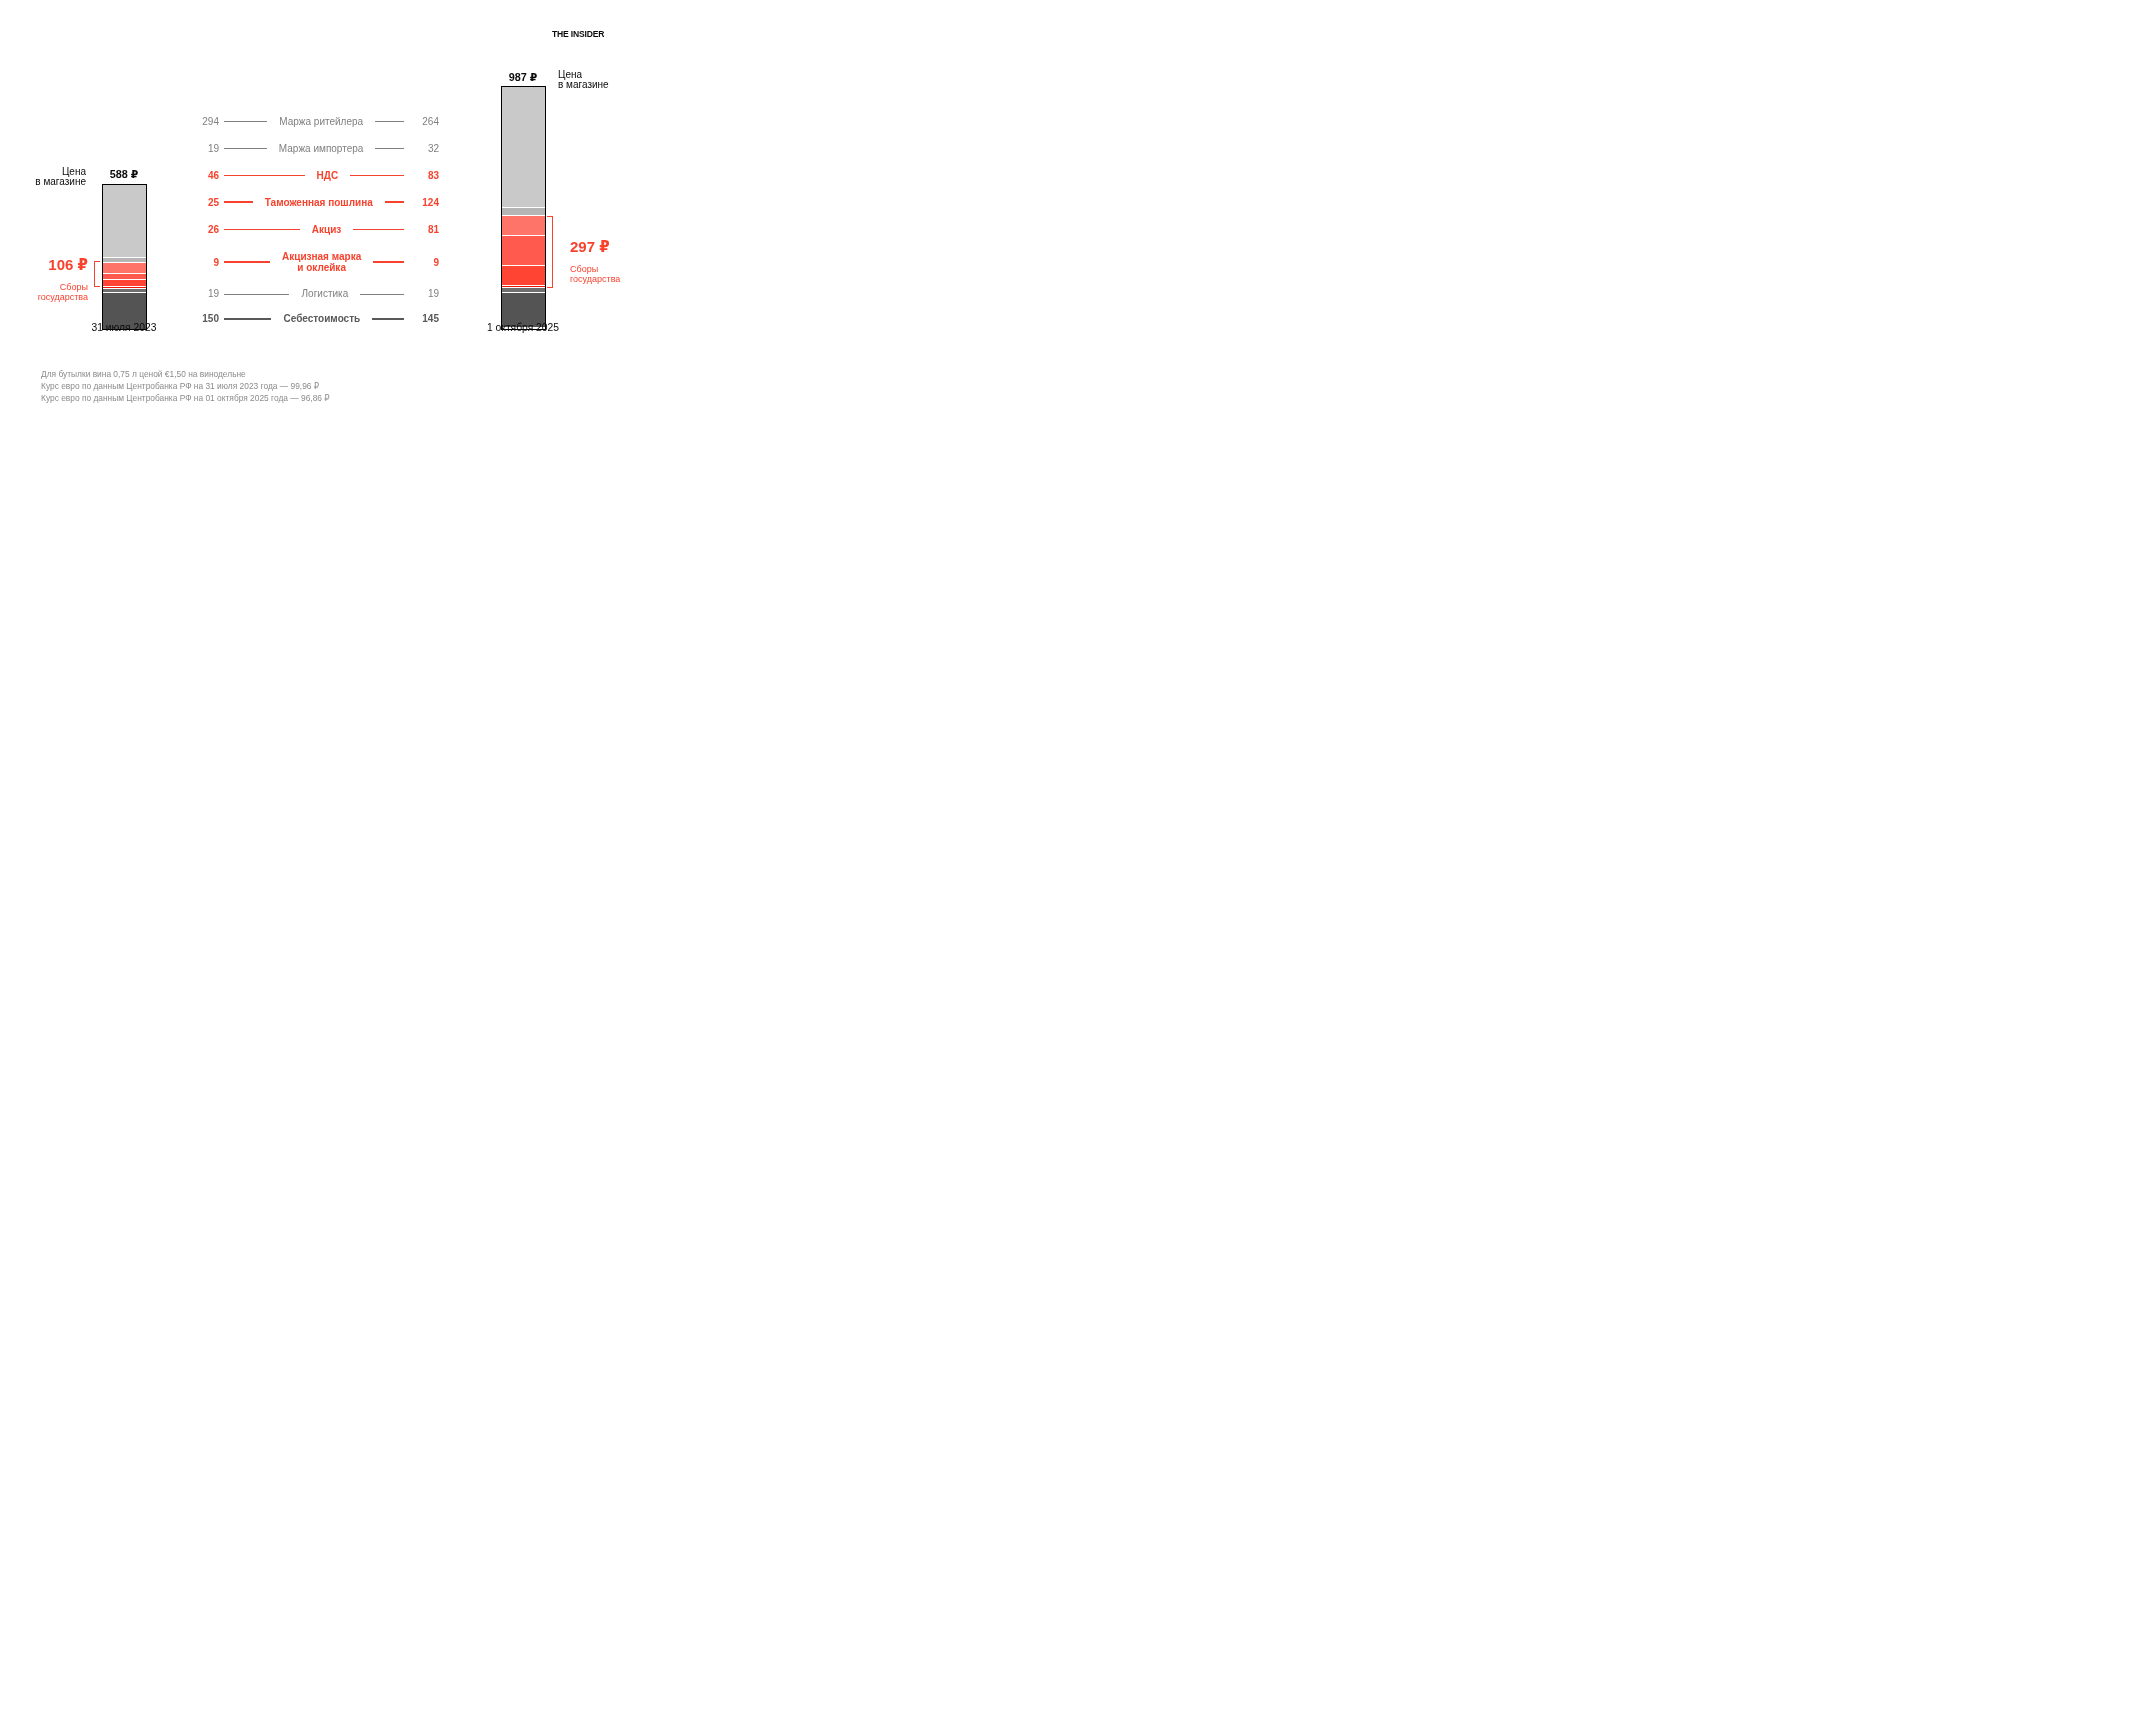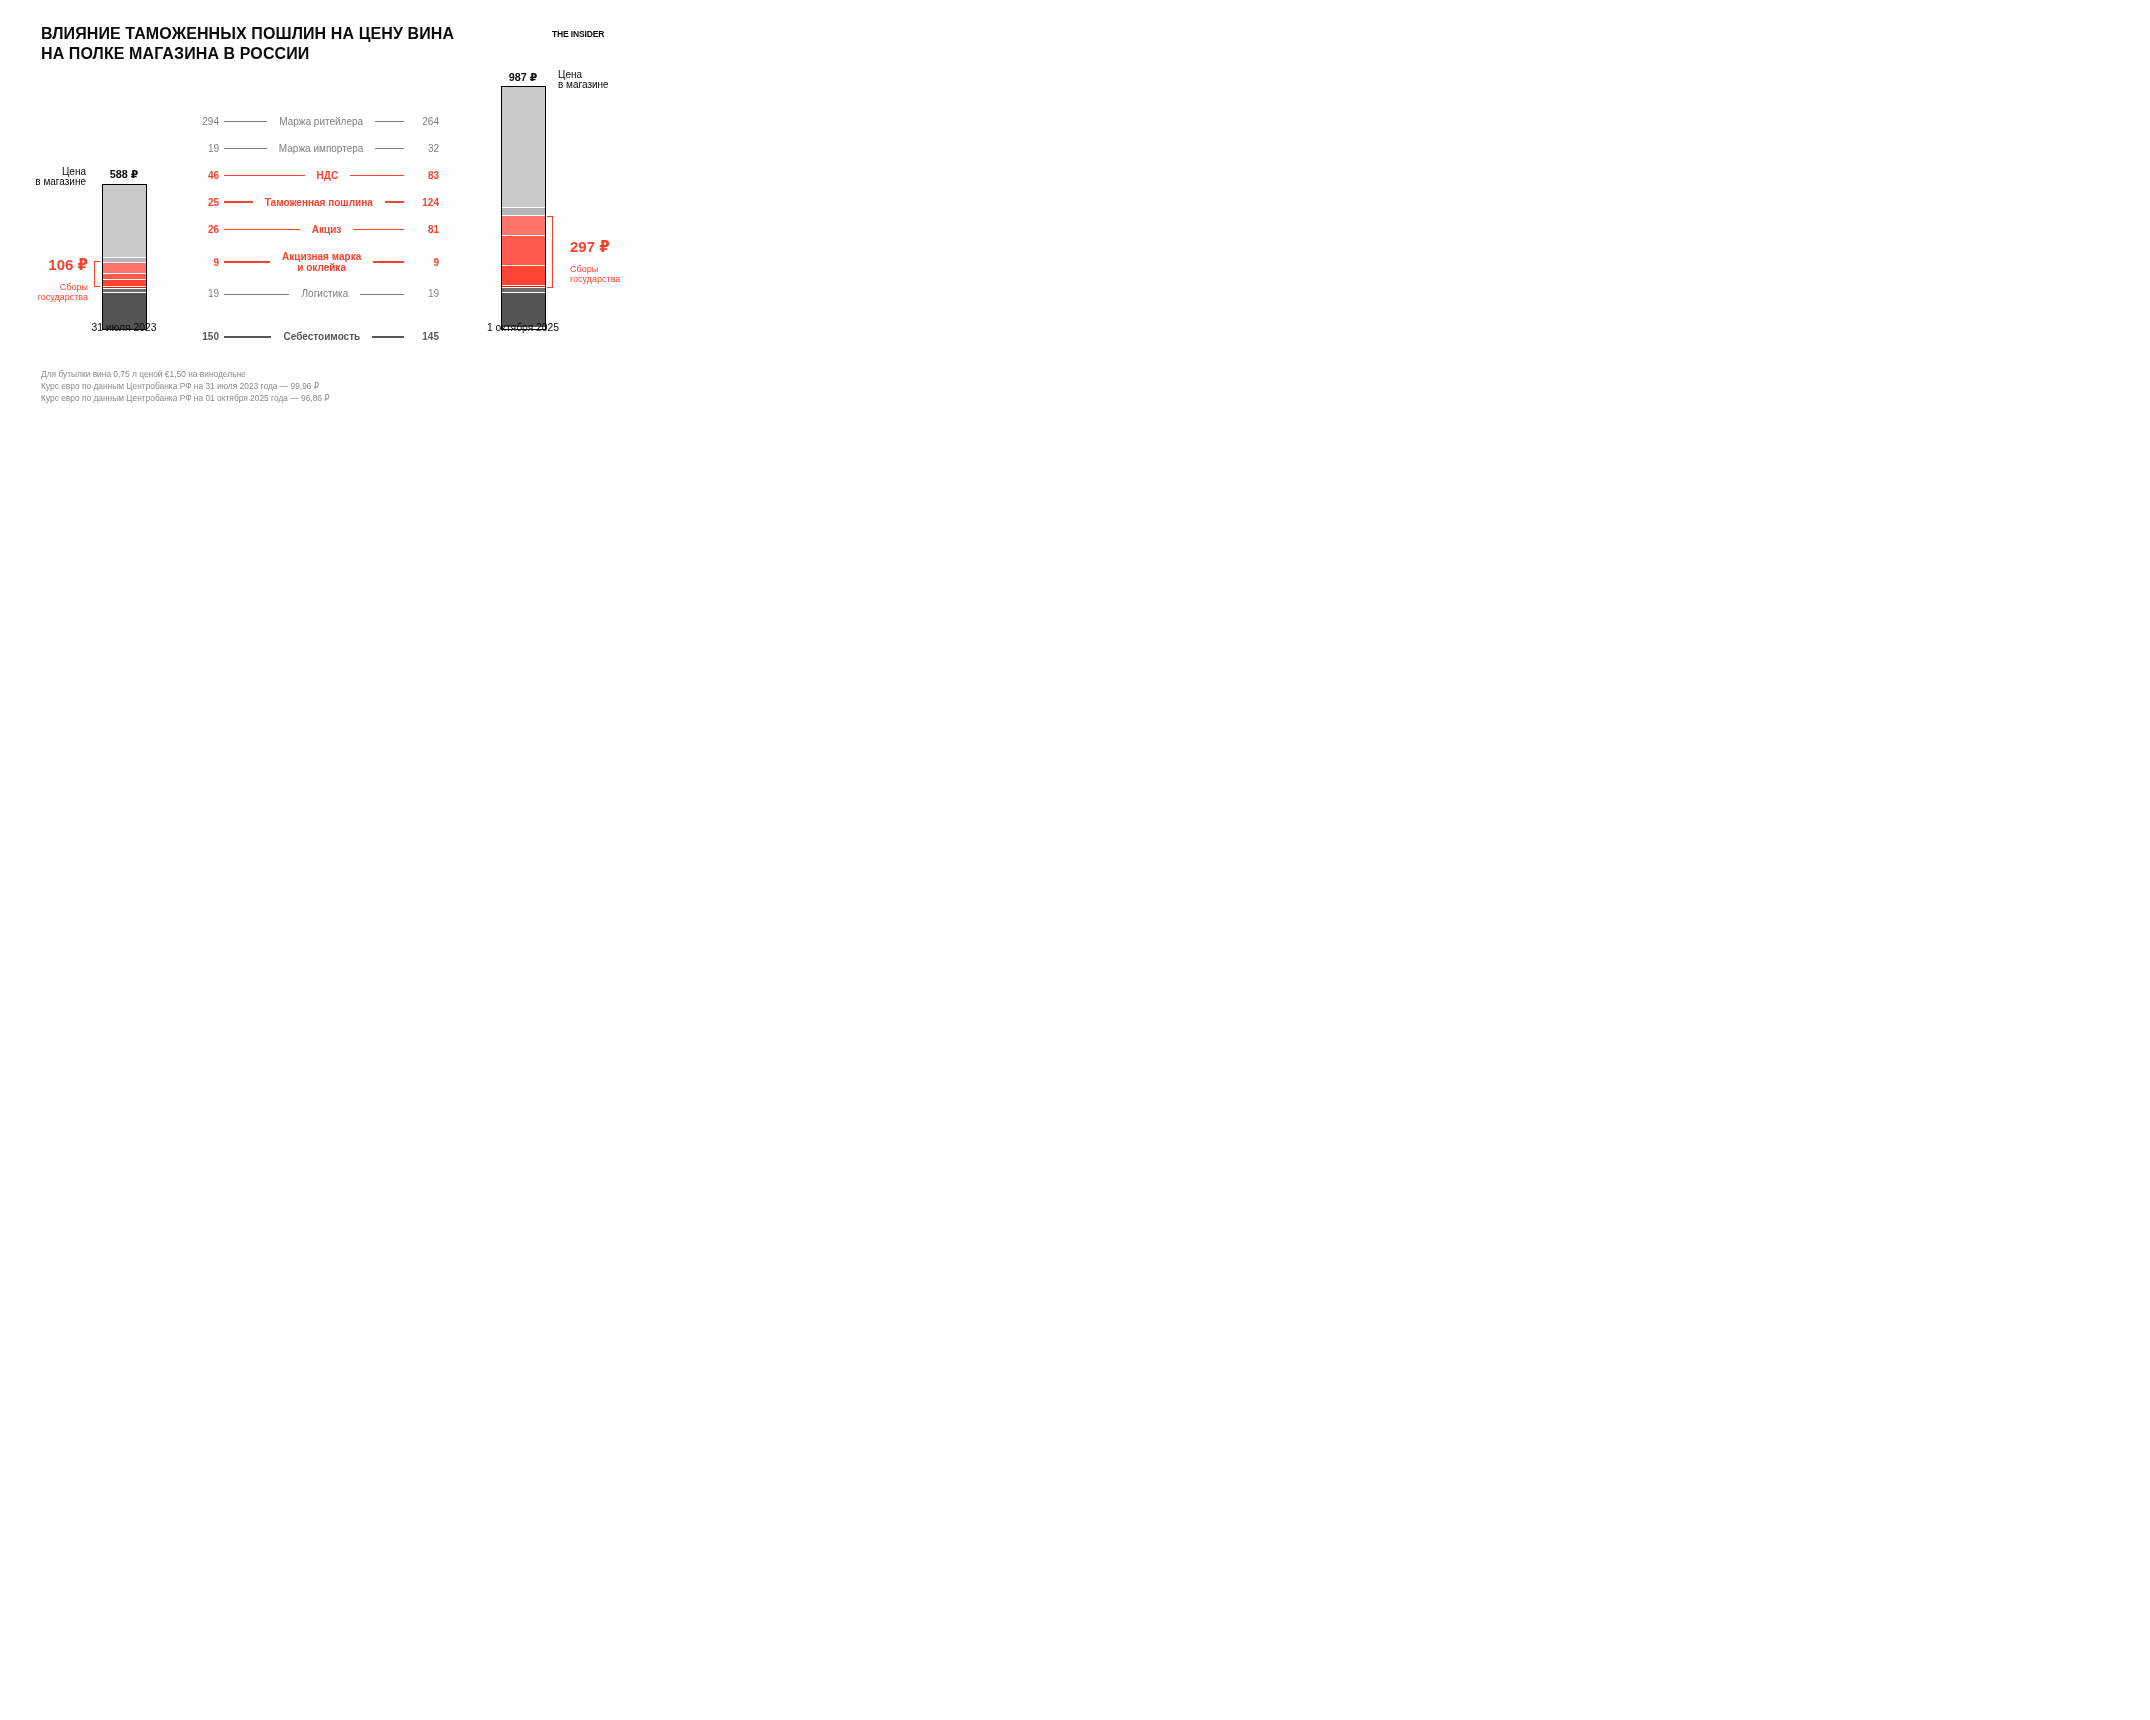--- a/index.html
+++ b/index.html
@@ -32,43 +32,39 @@
   .fees.left{right:557px;text-align:right;}
   .fees.right{left:570px;text-align:left;}
 
   .center{position:absolute;left:189px;top:103px;width:250px;}
   .crow{display:flex;align-items:center;min-height:20px;font-size:10px;margin-top:8px;}
   .crow.tall{min-height:30px;}
   .crow + .crow{margin-top:7.3px;}
   .crow:nth-child(4){margin-top:6.5px;}
   .crow:nth-child(6){margin-top:7.7px;}
   .crow:nth-child(7){margin-top:6.9px;}
-  .crow:nth-child(8){margin-top:23px;align-items:center;}
+  .crow:nth-child(8){margin-top:5px;align-items:center;}
   .crow .num{width:30px;text-align:right;white-space:nowrap;flex:0 0 auto;}
   .crow .lab{text-align:center;padding:0 6.9px;flex:0 0 auto;}
   .crow .line{height:0.9px;background:currentColor;margin:0 5.2px;}
   .crow .line-l{flex:1.2;}
   .crow .line-r{flex:.8;}
   .crow.gray{color:#808080;font-weight:400;}
   .crow.red{color:#f7432e;font-weight:700;}
   .crow.dark{color:#595959;font-weight:700;}
   .crow.red .line,.crow.dark .line{height:1.3px;}
 
   .foot{position:absolute;left:41px;top:368px;font-size:8.4px;line-height:12px;color:#8b8b8b;}
   .foot p{margin:0;}
 </style>
 </head>
 <body>
 
 <div class="canvas">
 
-  <div class="title">
-    <div>ВЛИЯНИЕ ТАМОЖЕННЫХ ПОШЛИН НА ЦЕНУ ВИНА</div>
-    <div>НА ПОЛКЕ МАГАЗИНА В РОССИИ</div>
-  </div>
 
   <div class="brand">THE INSIDER</div>
 
   <div class="shelf left" id="shelf-left" style="top: 167px;"><span>Цена</span><br><span>в магазине</span></div>
   <div class="total" id="total-left" style="left: 124px; top: 168px;">588 ₽</div>
   <div class="bar" id="bar-left" style="left: 102px; height: 146px;">
       <div class="seg" style="height: 72px; background: rgb(201, 201, 201);"></div>
       <div class="seg" style="height: 4.6px; background: rgb(181, 181, 181);"></div>
       <div class="seg" style="height: 11.2px; background: rgb(255, 116, 104);"></div>
       <div class="seg" style="height: 6.1px; background: rgb(255, 90, 77);"></div>

